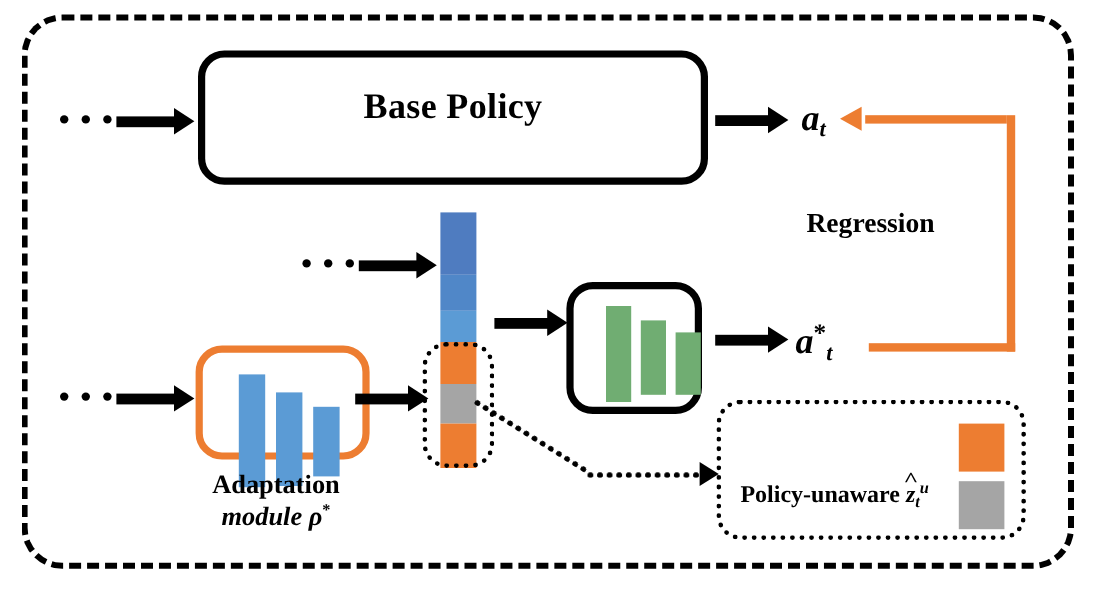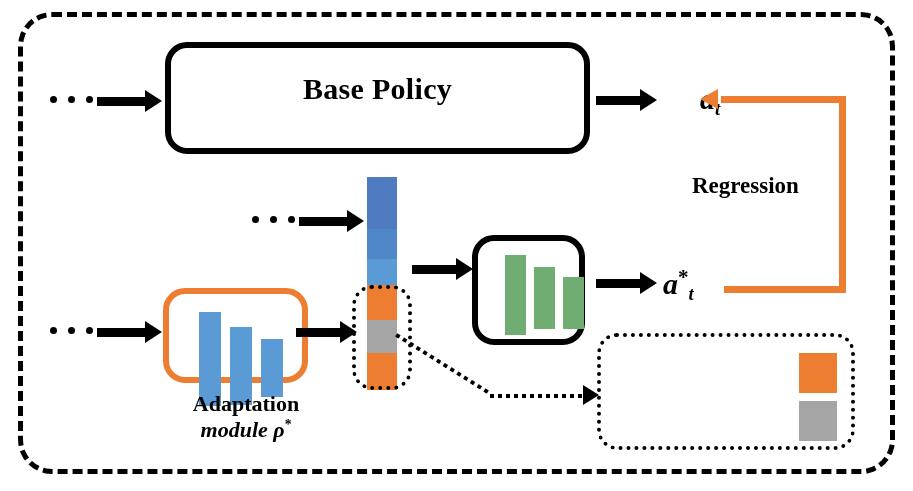--- a/index.html
+++ b/index.html
@@ -57,42 +57,41 @@
     text-align: center;
     font-size: 30px;
     letter-spacing: .3px;
   }
   #policy-pi-label {
     left: 455px; top: 352px; width: 150px;
     text-align: center;
     font-size: 22px;
   }
   #adaptation-label {
-    left: 146px; top: 392px; width: 200px;
+    left: 130px; top: 392px; width: 200px;
     text-align: center;
     font-size: 22px;
   }
   #regression-label {
     left: 672px; top: 173px;
     font-size: 23px;
-    margin-left: 20px;
   }
   .mathit { font-style: italic; font-family: "Liberation Serif","DejaVu Serif",serif; }
 
   
   .action {
     font-weight: bold;
     font-size: 30px;
     color: #000;
     white-space: nowrap;
   }
   .action .base { font-style: italic; }
   .action sub { font-size: .62em; font-style: italic; vertical-align: -.30em; }
   .action sup { font-size: .70em; vertical-align: .48em; }
-  #a-t { left: 668px; top: 82px; margin-left: 32px; }
+  #a-t { left: 668px; top: 82px; }
   #a-star-t { left: 663px; top: 265px; }
 
   
   .ellipsis {
     display: flex; align-items: center; gap: 11px;
   }
   .ellipsis i {
     display: block; width: 7px; height: 7px;
     border-radius: 50%; background: #000;
   }
@@ -331,16 +330,19 @@
   </div>
 
   <div class="abs" id="callout-connector">
     <div class="dot-line diag"></div>
     <div class="dot-line horiz"></div>
     <div class="arrowhead"></div>
   </div>
 
   <div class="abs dotted-box" id="legend-box">
       <div class="legend-swatch" style="background: rgb(237, 125, 49); right: 14px; top: 16px;"></div>
+      <div class="legend-row" style="top: 62px;">
+        <span class="legend-text"><span>Policy-unaware </span><span class="zhat sym">z</span><sub>t</sub><sup>u</sup></span>
+      </div>
       <div class="legend-swatch" style="background: rgb(165, 165, 165); right: 14px; top: 64px;"></div>
     </div>
 
 </div>
 
 </body></html>

